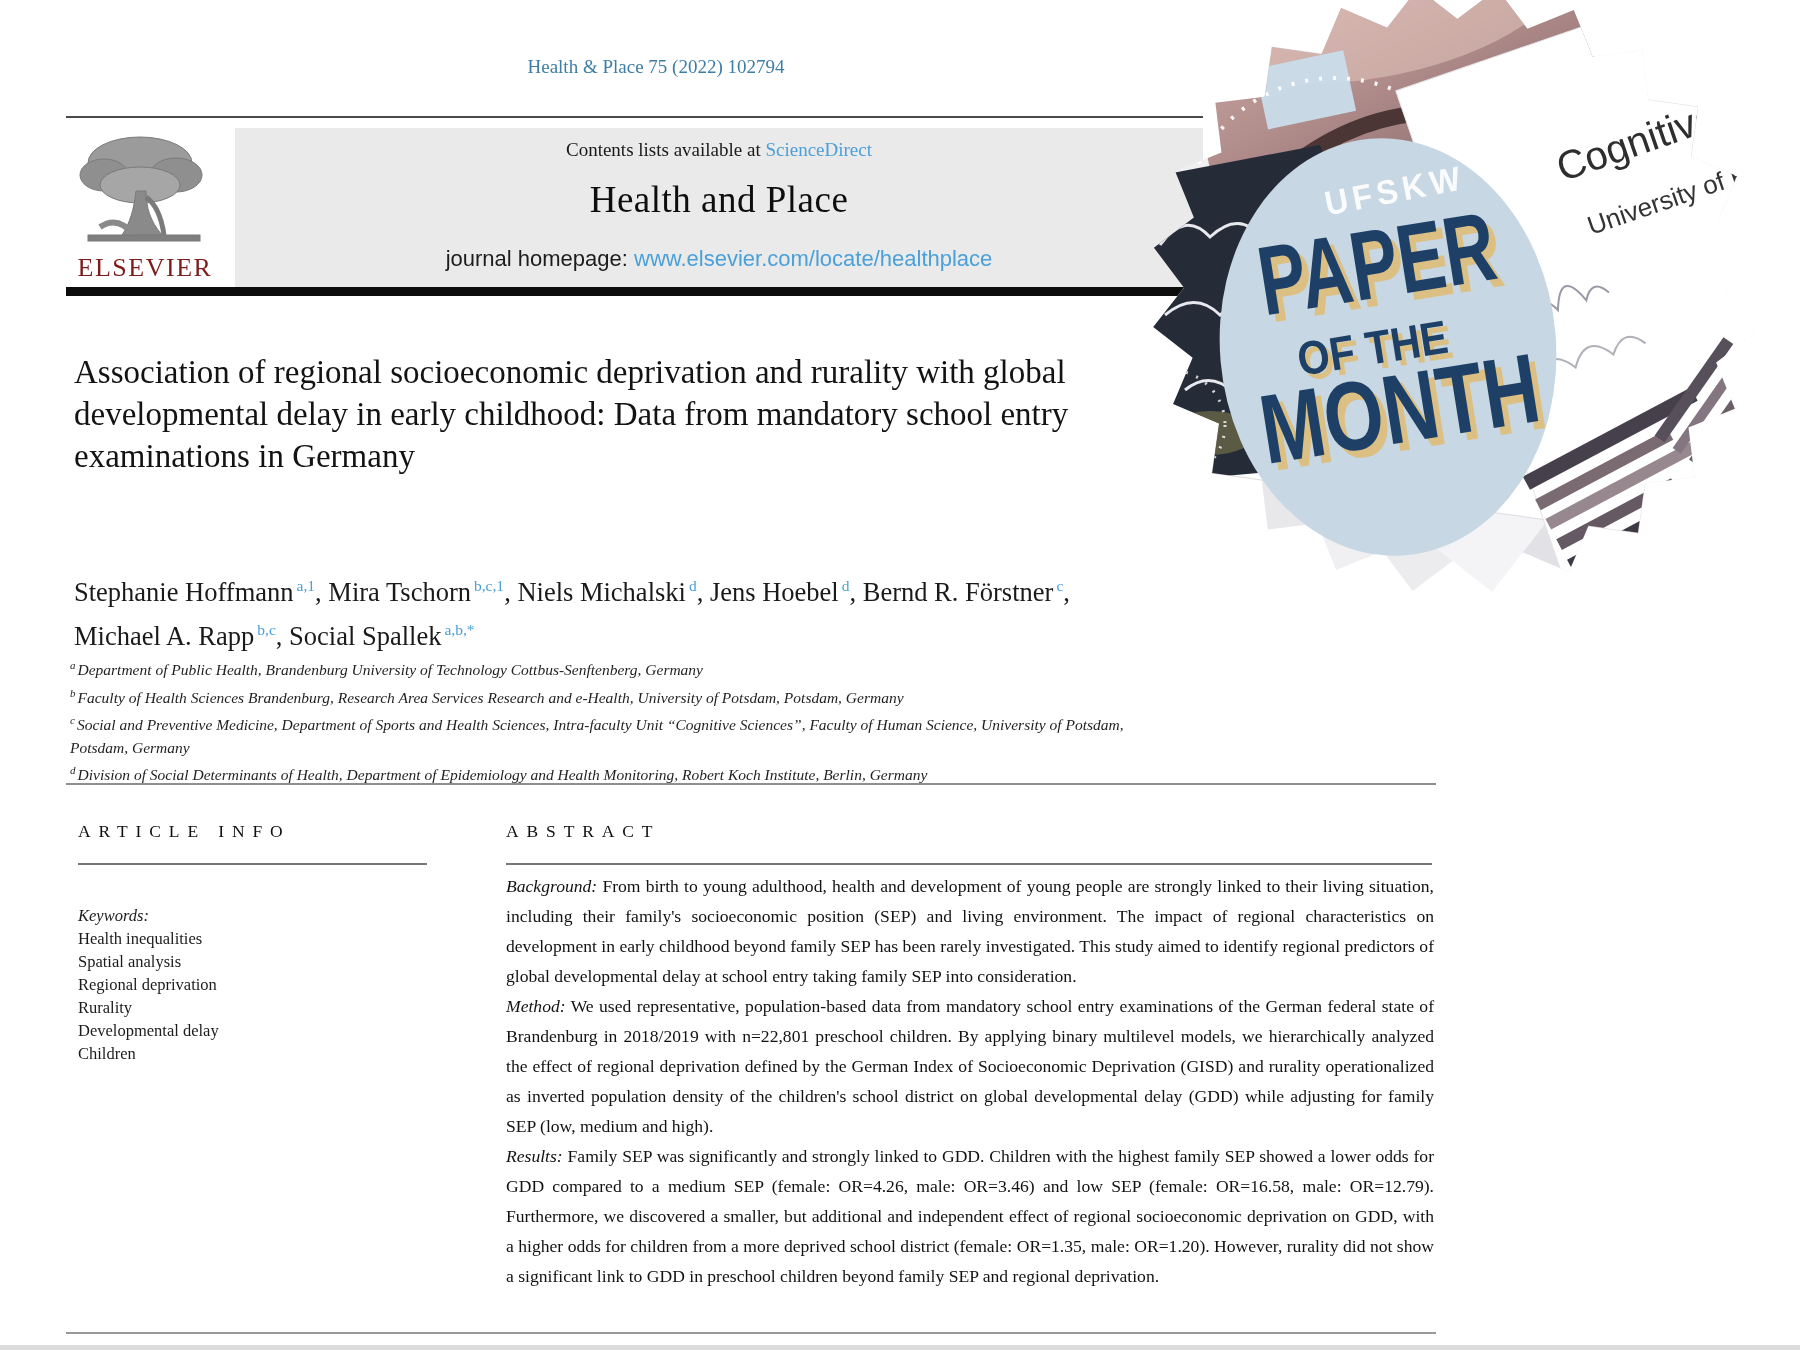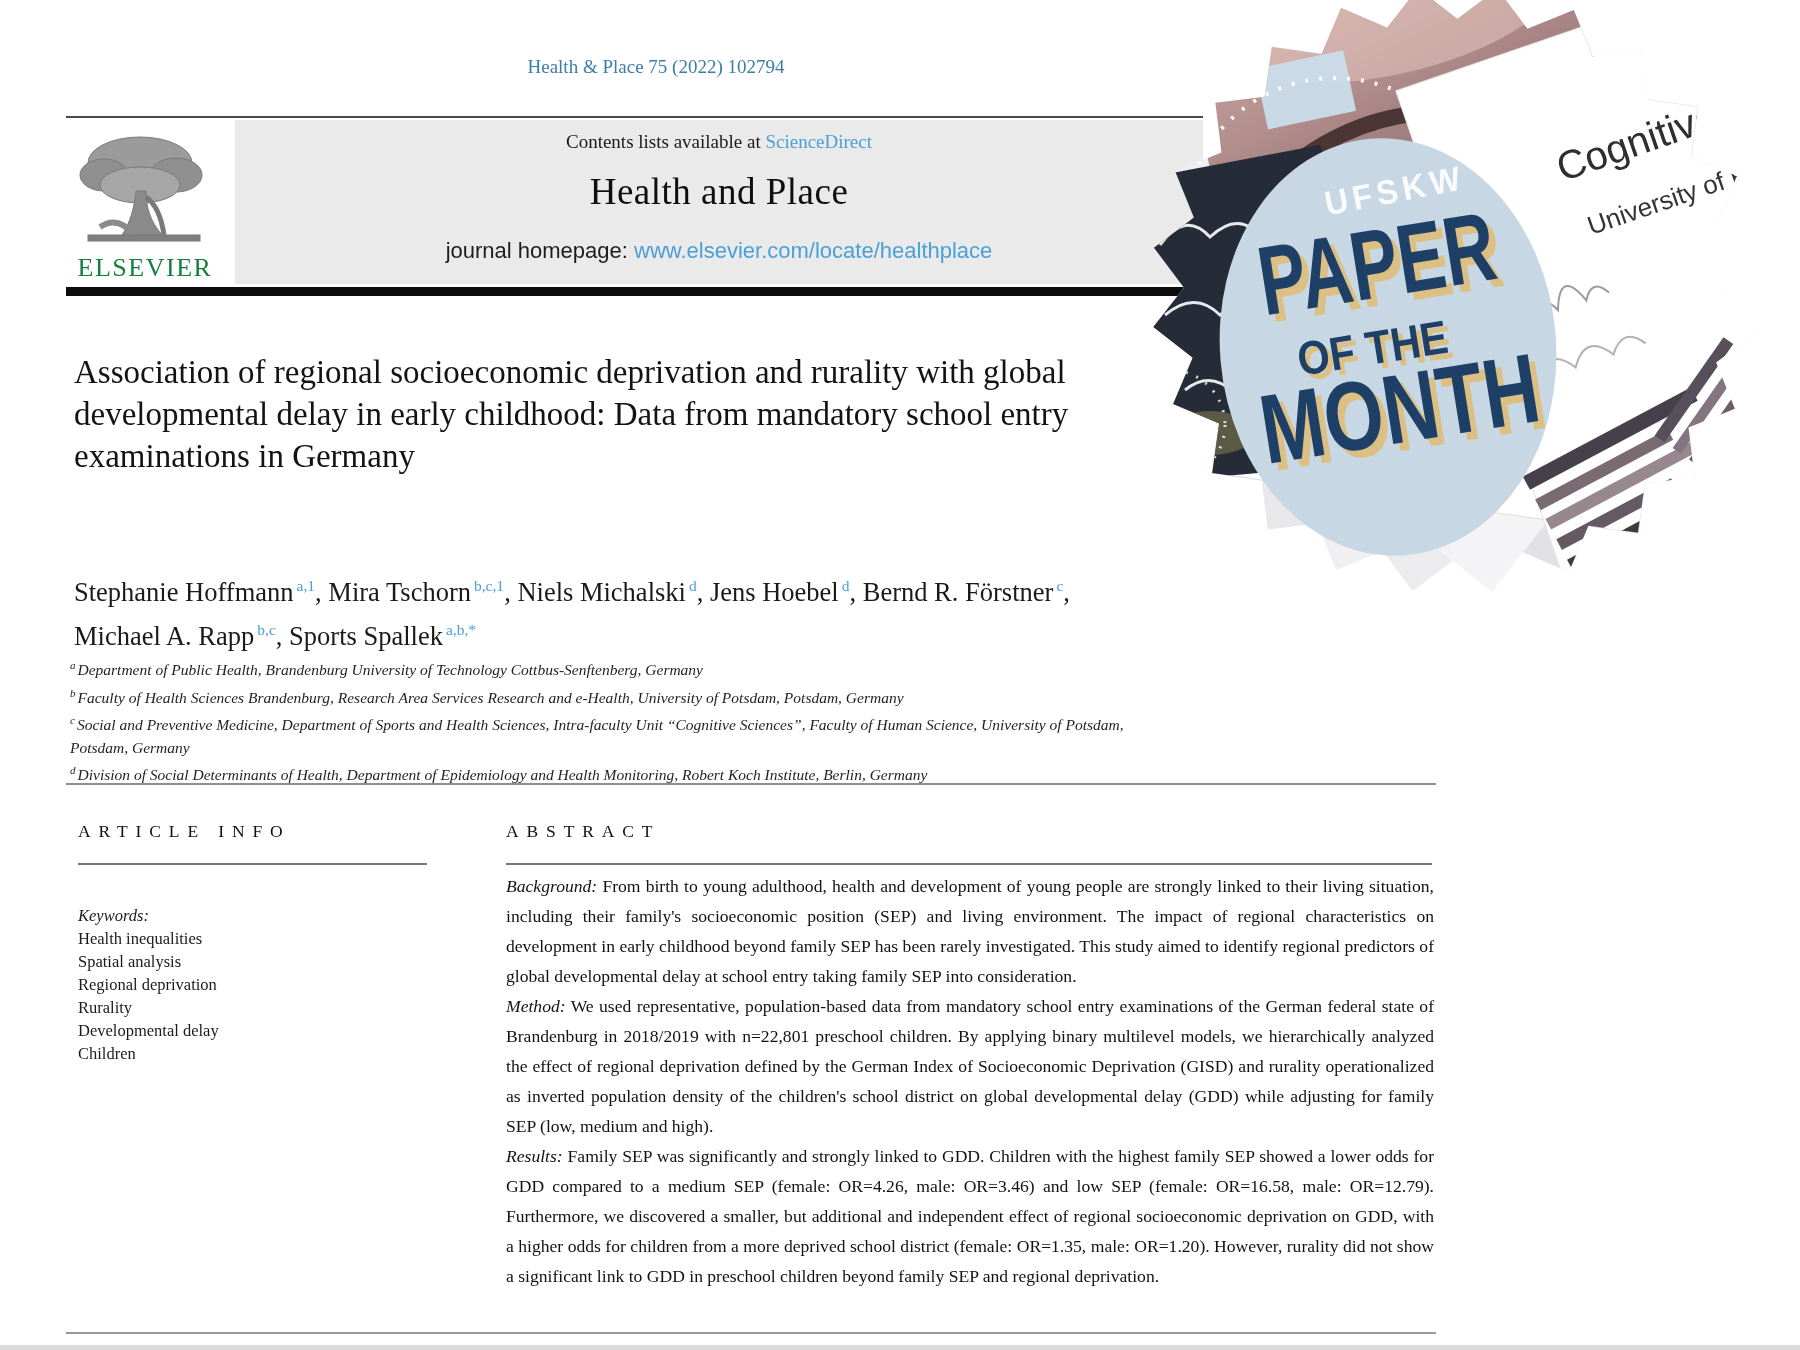--- a/index.html
+++ b/index.html
@@ -5,28 +5,28 @@
   html,body{margin:0;padding:0;background:#ffffff;}
   #stage{position:relative;width:1800px;height:1350px;background:#ffffff;overflow:hidden;
          font-family:"Liberation Serif",serif;color:#141414;}
 
   
   .citation{position:absolute;top:56px;left:66px;width:1180px;text-align:center;
             font-size:19px;color:#3D7EA6;}
 
   
   .toprule{position:absolute;top:116px;left:66px;width:1137px;height:2px;background:#4a4a4a;}
-  .header-box{position:absolute;left:235px;top:120px;width:968px;height:164px;background:#EAEAEA;}
+  .header-box{position:absolute;left:235px;top:128px;width:968px;height:164px;background:#EAEAEA;}
   .contents-line{margin-top:11px;text-align:center;font-size:19px;color:#1a1a1a;}
   .link{color:#4AA0D8;text-decoration:none;cursor:pointer;}
   .journal-title{text-align:center;font-size:37px;margin-top:17px;color:#0e0e0e;letter-spacing:.5px;}
   .homepage-line{text-align:center;font-size:22px;margin-top:25px;color:#1d1d1d;
                  font-family:"Liberation Sans",sans-serif;}
   .elsevier{position:absolute;left:70px;top:131px;width:150px;text-align:center;}
-  .elsevier-name{font-size:26px;color:#15803d;letter-spacing:1.5px;margin-top:0px;
+  .elsevier-name{font-size:26px;color:#7f1d1d;letter-spacing:1.5px;margin-top:0px;
                  font-family:"Liberation Serif",serif;}
   .blackrule{position:absolute;left:66px;top:287px;width:1122px;height:9px;background:#0d0d0d;}
 
   
   .title{position:absolute;left:74px;top:351px;font-size:33px;line-height:42px;color:#131313;}
   .authors{position:absolute;left:74px;top:567px;font-size:26.5px;line-height:38px;color:#1a1a1a;}
   .authors .line{white-space:nowrap;}
   .authors sup{color:#4AA0D8;font-size:15.5px;margin-left:3px;}
   .affils{position:absolute;left:70px;top:654px;width:1088px;font-style:italic;
           font-size:15.5px;line-height:22.5px;color:#1f1f1f;}
@@ -97,21 +97,21 @@
   <div class="authors">
     <div class="line">
       <span class="au"><span>Stephanie Hoffmann</span><sup>a,1</sup><span>,</span></span>
       <span class="au"><span>Mira Tschorn</span><sup>b,c,1</sup><span>,</span></span>
       <span class="au"><span>Niels Michalski</span><sup>d</sup><span>,</span></span>
       <span class="au"><span>Jens Hoebel</span><sup>d</sup><span>,</span></span>
       <span class="au"><span>Bernd R. Förstner</span><sup>c</sup><span>,</span></span>
     </div>
     <div class="line">
       <span class="au"><span>Michael A. Rapp</span><sup>b,c</sup><span>,</span></span>
-      <span class="au"><span>Sports Spallek</span><sup>a,b,*</sup><span></span></span>
+      <span class="au"><span>Social Spallek</span><sup>a,b,*</sup><span></span></span>
     </div>
   </div>
 
   <div class="affils">
     <div><sup>a</sup><span>Department of Public Health, Brandenburg University of Technology Cottbus-Senftenberg, Germany</span></div>
     <div><sup>b</sup><span>Faculty of Health Sciences Brandenburg, Research Area Services Research and e-Health, University of Potsdam, Potsdam, Germany</span></div>
     <div><sup>c</sup><span>Social and Preventive Medicine, Department of Sports and Health Sciences, Intra-faculty Unit “Cognitive Sciences”, Faculty of Human Science, University of Potsdam, Potsdam, Germany</span></div>
     <div><sup>d</sup><span>Division of Social Determinants of Health, Department of Epidemiology and Health Monitoring, Robert Koch Institute, Berlin, Germany</span></div>
   </div>
 

